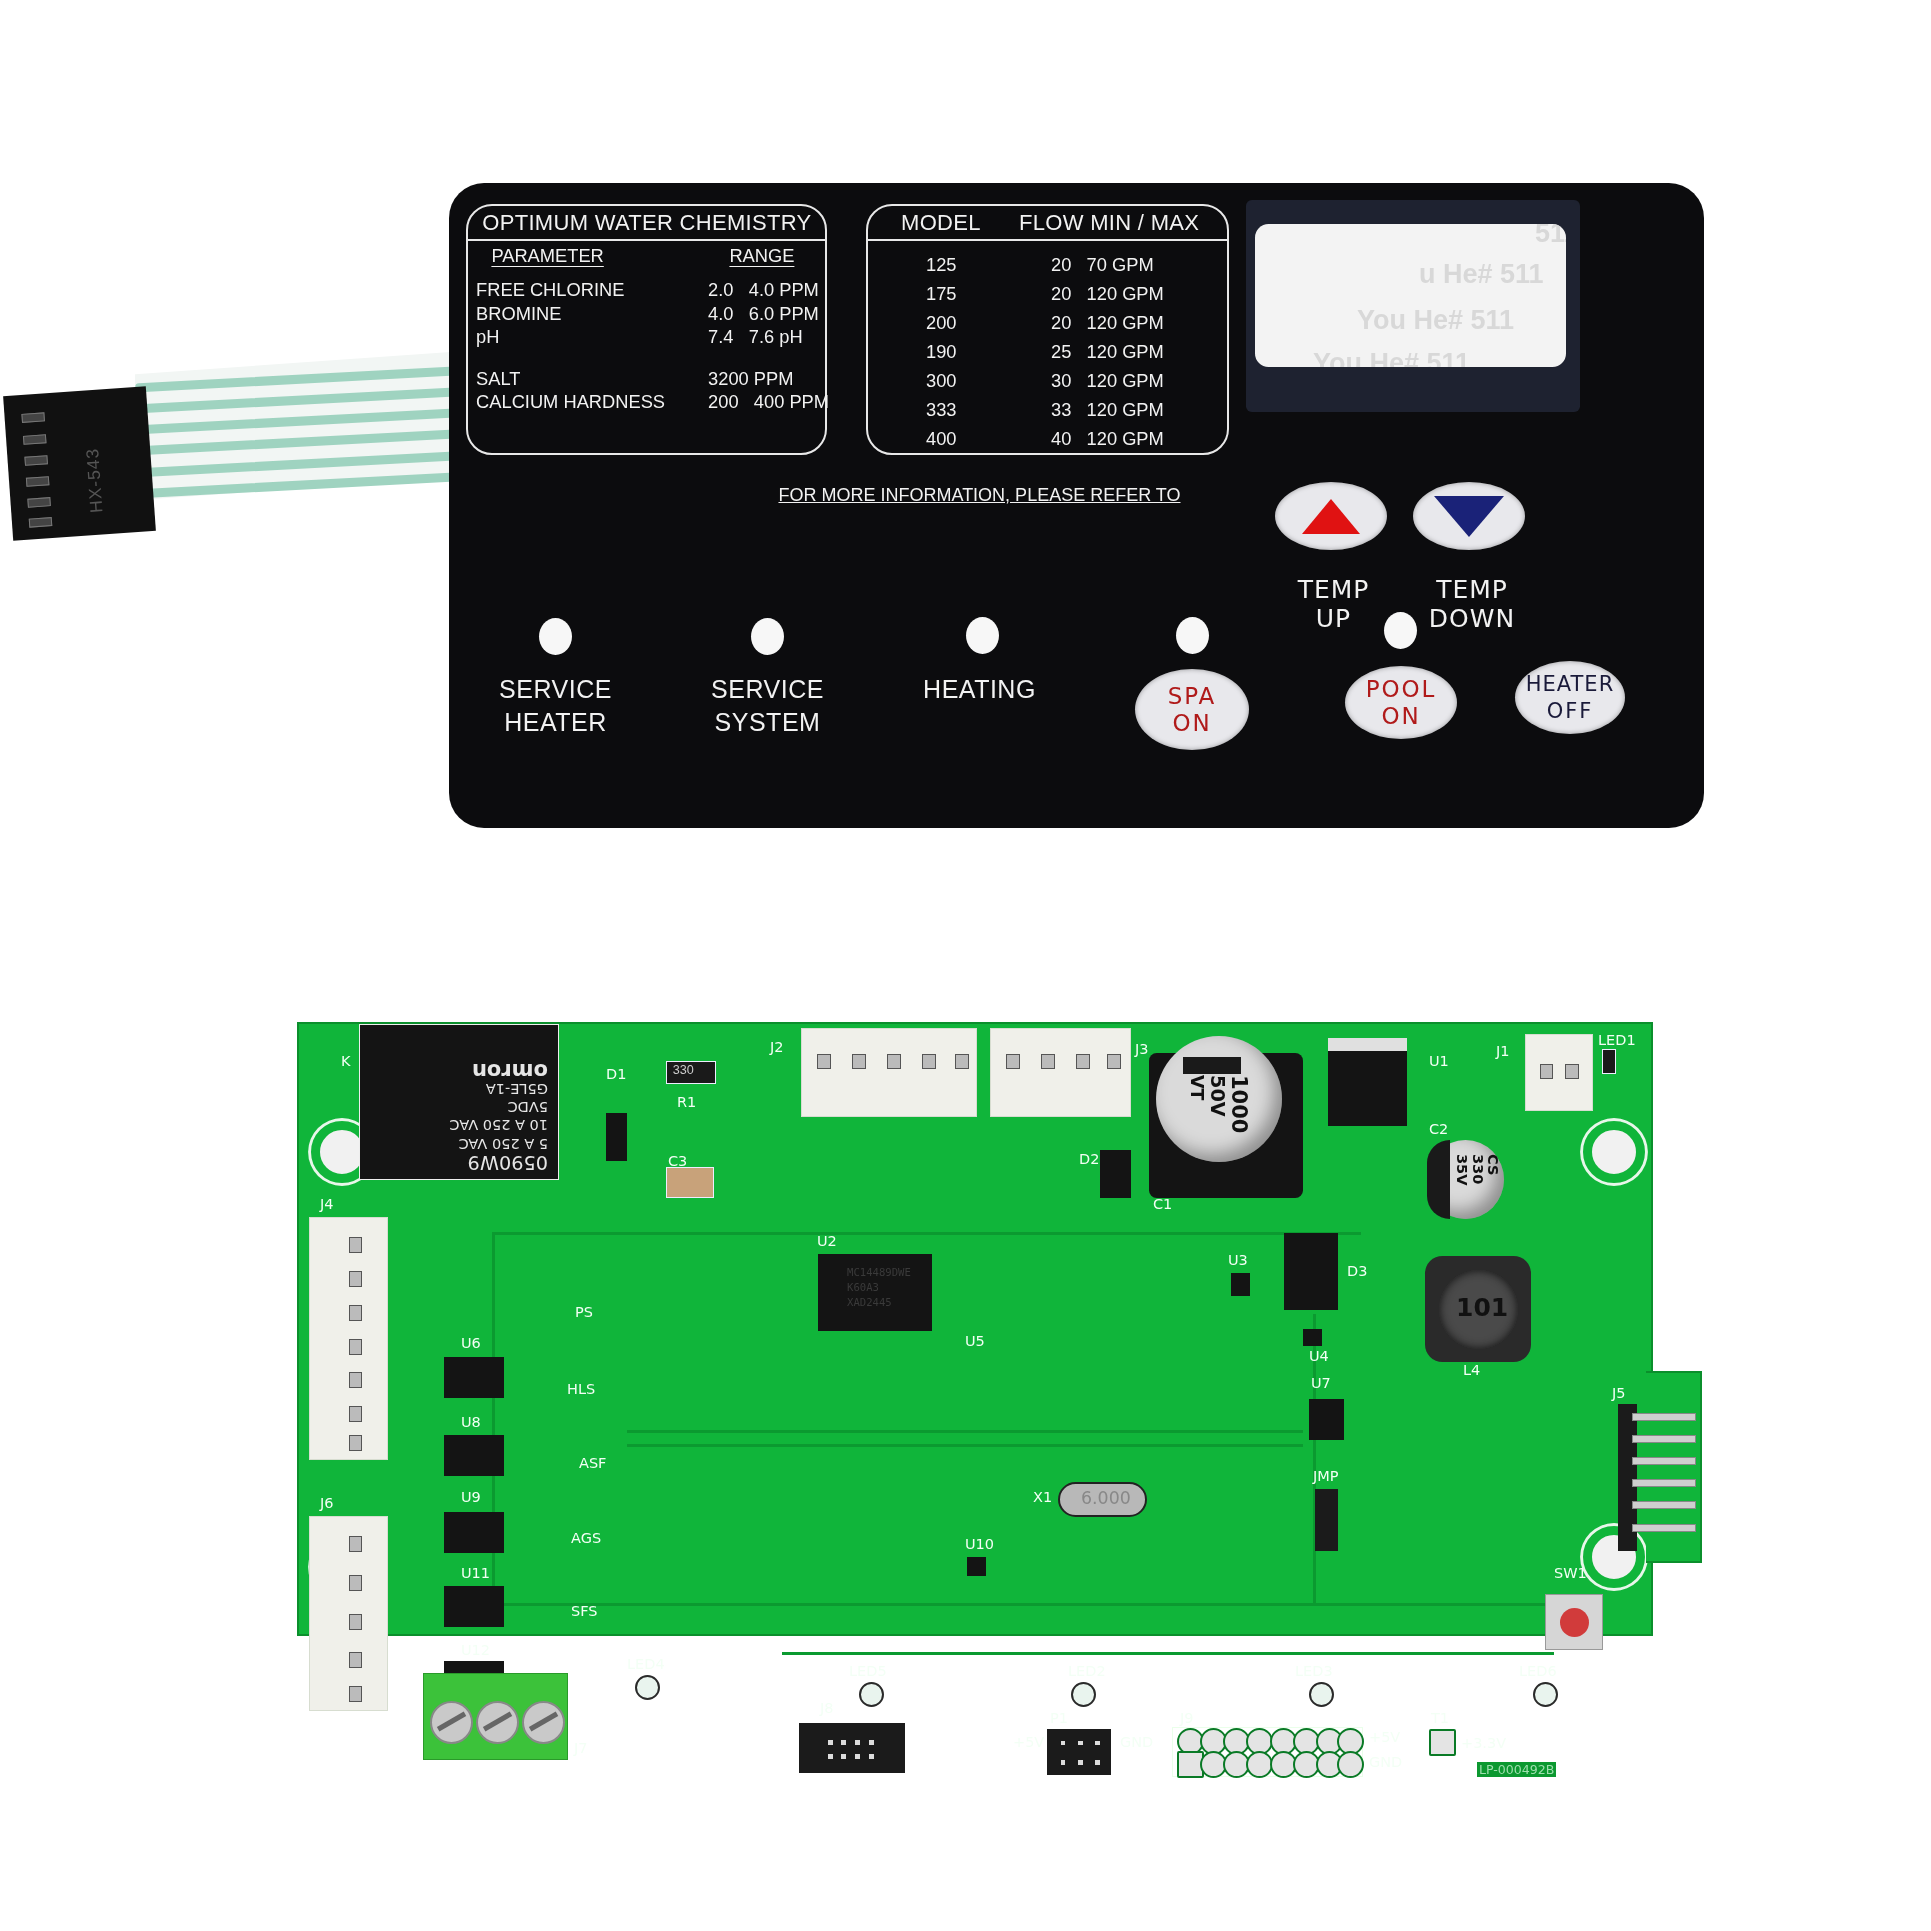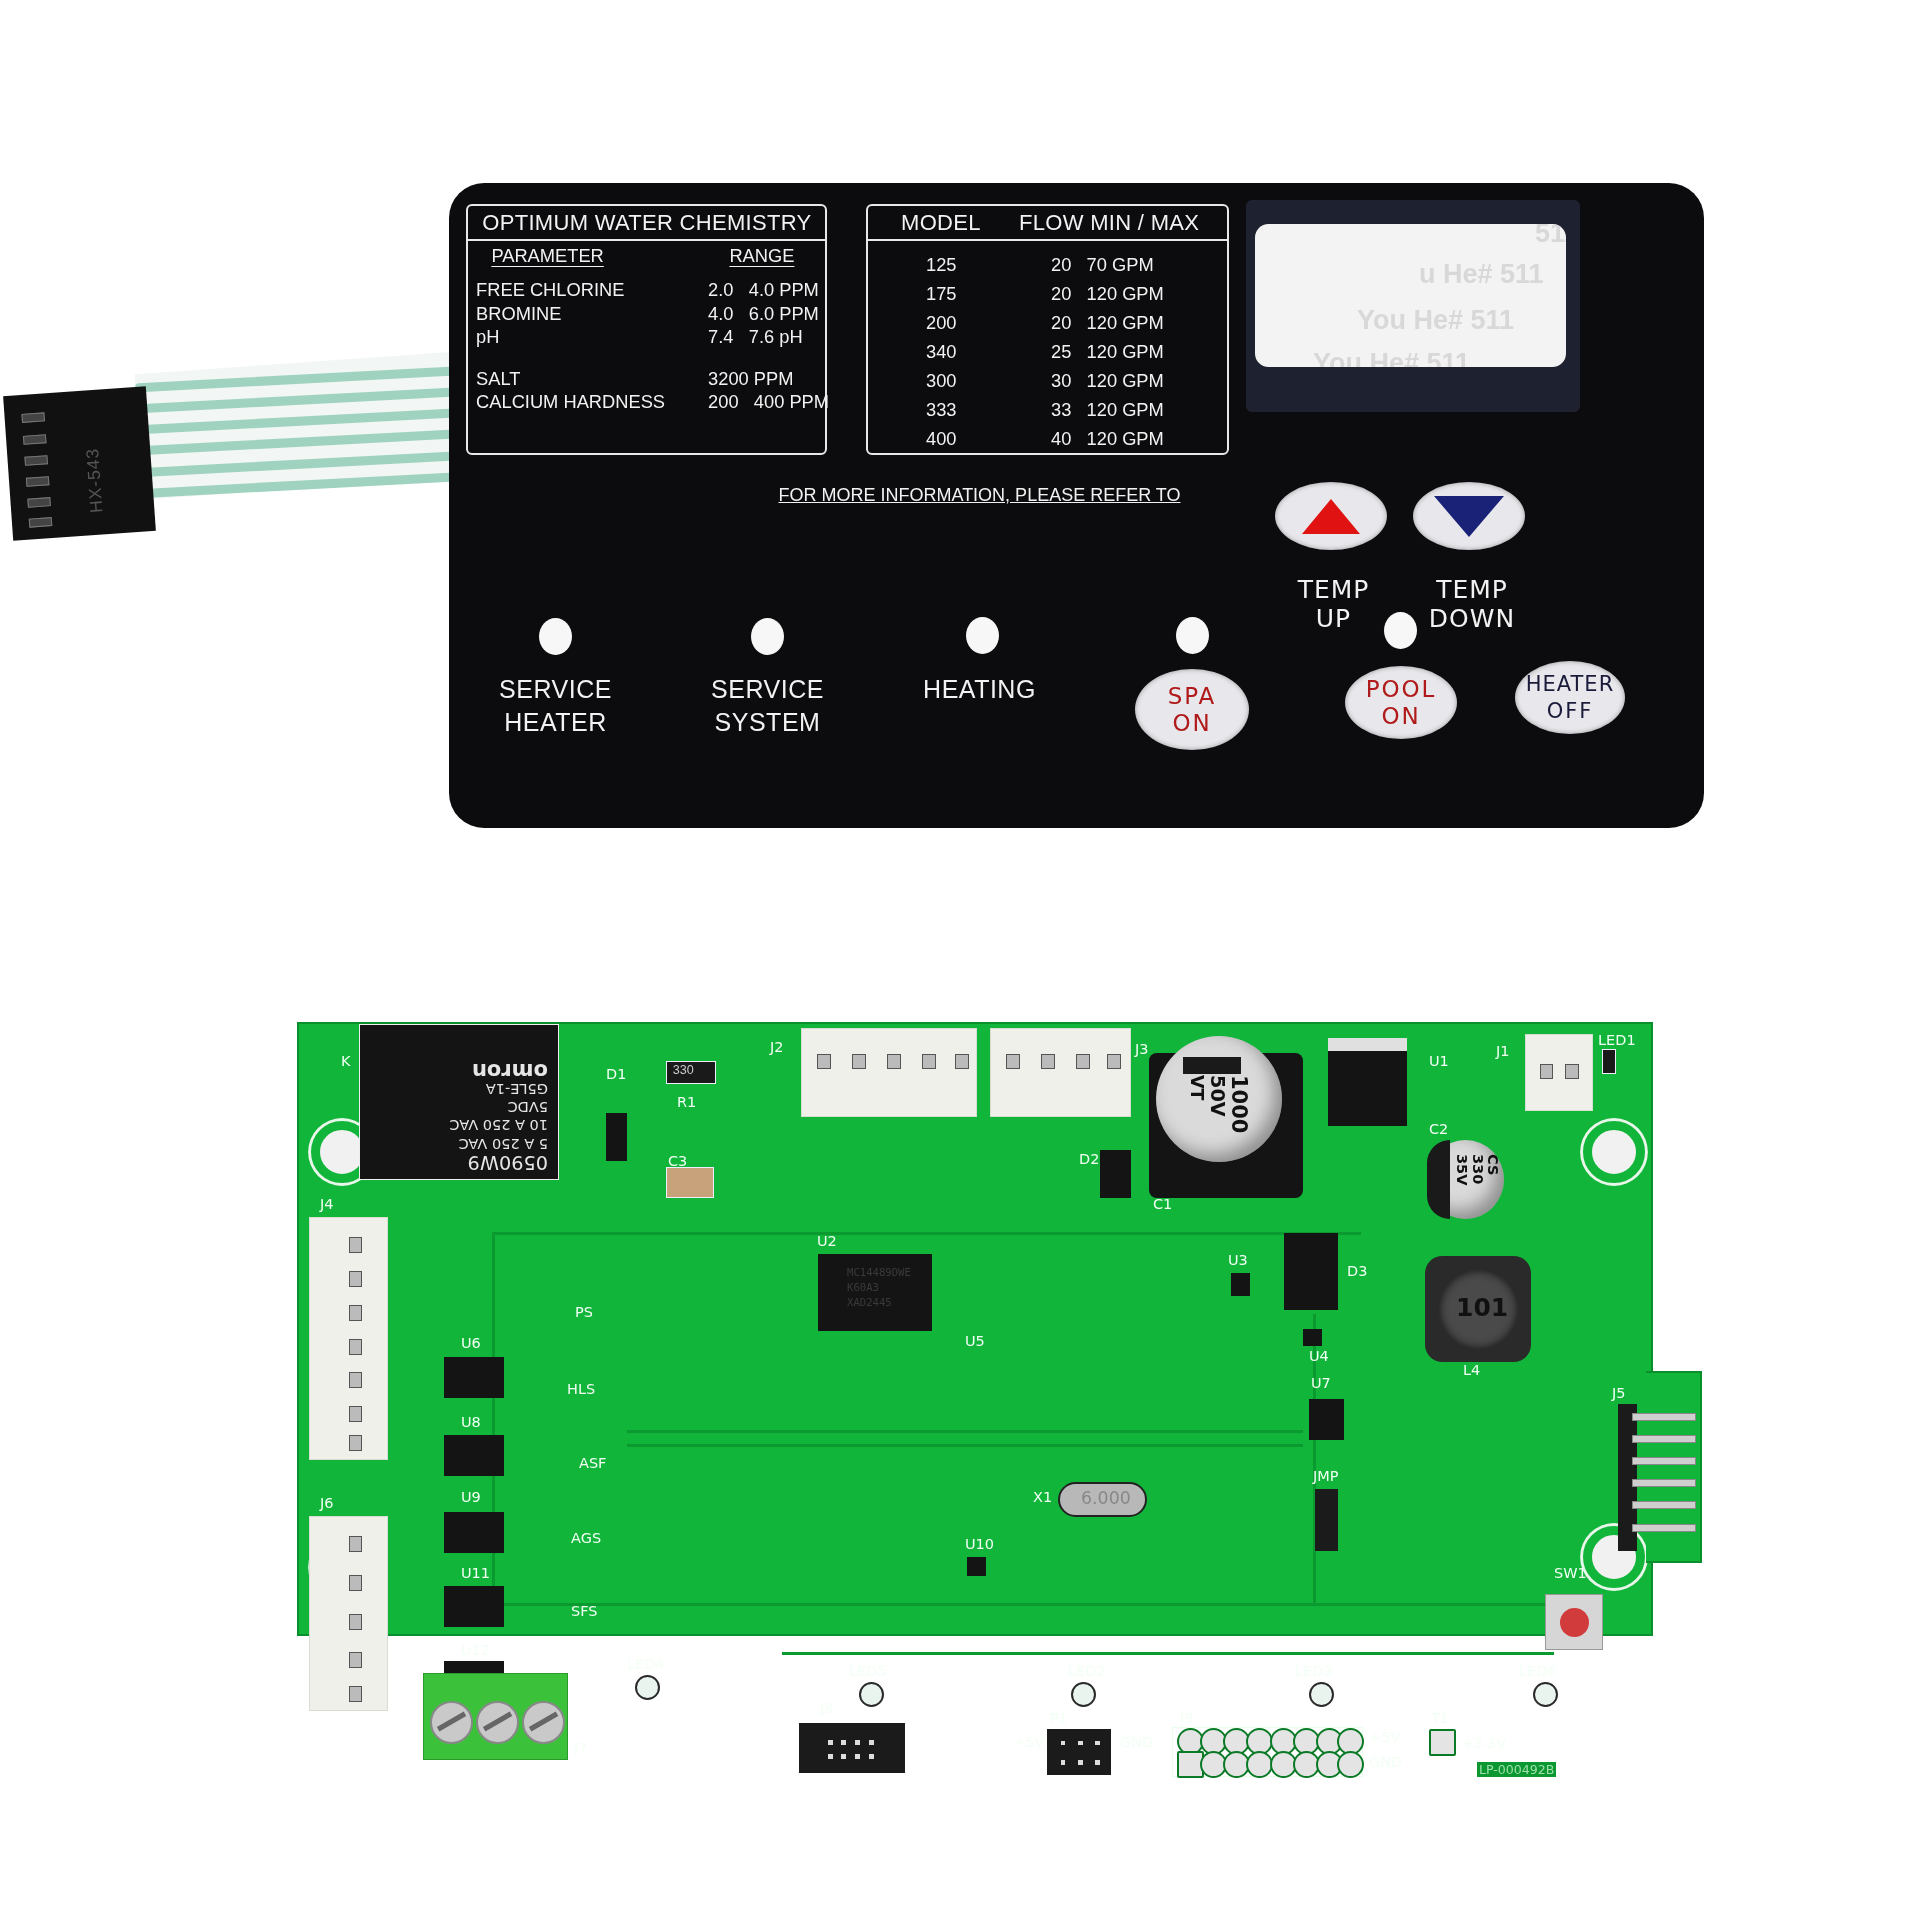--- a/index.html
+++ b/index.html
@@ -9,21 +9,21 @@
   
   .ribbon { left:135px; top:367px; width:319px; height:116px; }
   .ribbon .trace { position:absolute; left:0; width:319px; height:8.7px; background:#9fd3c0; border-radius:3.9px; }
   .ribbon-bg { position:absolute; left:0; top:-3.9px; width:319px; height:126px; background:#f2f6f4; transform:skewY(-4deg); }
   .ribbon-conn { left:7.7px; top:391px; width:143px; height:145px; background:#111; transform:rotate(-4deg); }
   .ribbon-conn .pin { position:absolute; left:17.4px; width:21px; height:6.8px; background:#444; border:1px solid #777; }
   .ribbon-conn .code { position:absolute; left:75px; top:58px; color:#555; font-size:17.4px; transform:rotate(180deg); writing-mode:vertical-rl; letter-spacing:1px; }
 
   
   .panel { left:449px; top:183px; width:1255px; height:645px; background:#0c0c0e; border-radius:35px; color:#f2f2f2; }
-  .boxed { position:absolute; border:2.9px solid #e8e8e8; border-radius:6px; }
+  .boxed { position:absolute; border:2.9px solid #e8e8e8; border-radius:26px; }
   .chem-box { left:17.4px; top:21px; width:357px; height:247px; }
   .model-box { left:417px; top:21px; width:359px; height:247px; }
   .box-head { position:absolute; left:0; top:0; right:0; height:33px; border-bottom:2.9px solid #e8e8e8; font-size:22px; line-height:33px; text-align:center; letter-spacing:0.3px; }
   .model-box .box-head { text-align:left; }
   .model-box .box-head span { position:absolute; top:0; }
   .sub-head { position:absolute; top:39px; font-size:18.3px; text-decoration:underline; text-underline-offset:3.9px; }
   .chem-row { position:absolute; left:7.7px; width:344px; font-size:18.3px; height:25px; }
   .chem-row .lbl { position:absolute; left:0; }
   .chem-row .val { position:absolute; left:232px; }
   .model-row { position:absolute; left:0; width:357px; font-size:18.3px; height:25px; }
@@ -139,21 +139,21 @@
       </div>
     <div class="model-row" style="top:77px">
         <span class="m">175</span>
         <span class="f" style="white-space:pre">20   120 GPM</span>
       </div>
     <div class="model-row" style="top:106px">
         <span class="m">200</span>
         <span class="f" style="white-space:pre">20   120 GPM</span>
       </div>
     <div class="model-row" style="top:135px">
-        <span class="m">340</span>
+        <span class="m">190</span>
         <span class="f" style="white-space:pre">25   120 GPM</span>
       </div>
     <div class="model-row" style="top:164px">
         <span class="m">300</span>
         <span class="f" style="white-space:pre">30   120 GPM</span>
       </div>
     <div class="model-row" style="top:193px">
         <span class="m">333</span>
         <span class="f" style="white-space:pre">33   120 GPM</span>
       </div>

